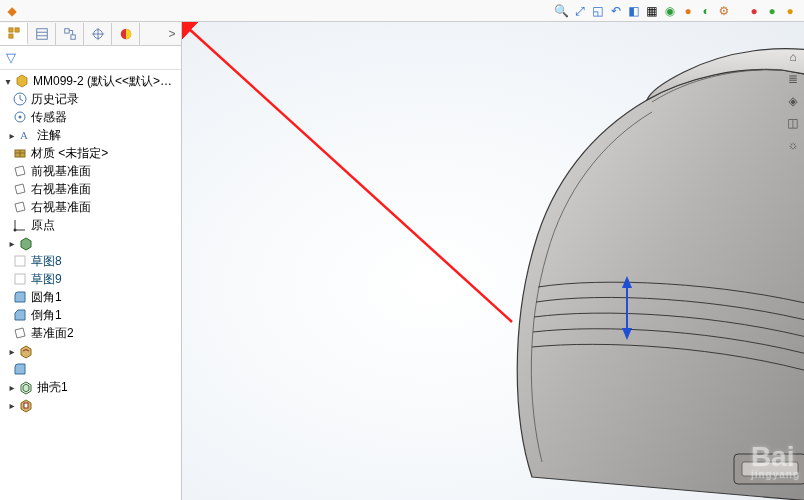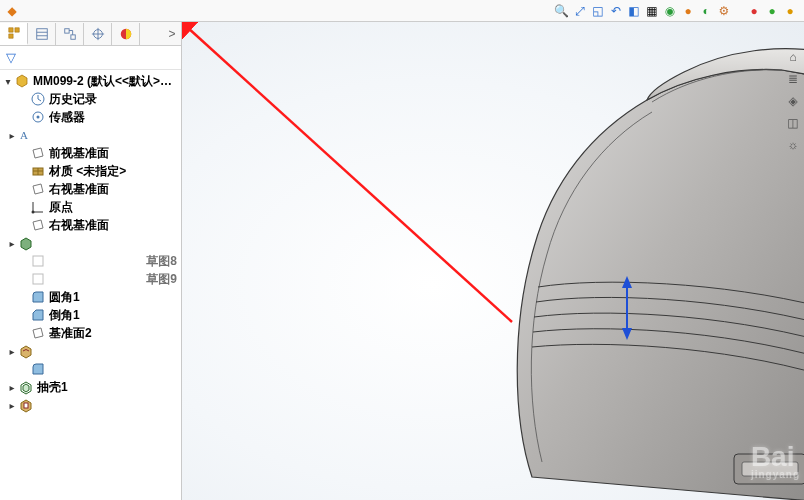--- a/index.html
+++ b/index.html
@@ -30,24 +30,24 @@
   
   .filterrow { height: 24px; display:flex; align-items:center; padding: 0 6px; border-bottom: 1px solid #e3e3e3; }
   .filterrow .funnel { color: #2d6fd1; font-size: 13px; }
 
   
   .tree { flex: 1; overflow: auto; padding: 2px 0 6px; font-size: 12px; color: #000; }
   .node { display: flex; align-items: center; height: 18px; padding-right: 4px; white-space: nowrap; cursor: default; }
   .node .caret { width: 12px; text-align:center; color:#3b3b3b; font-size:10px; user-select:none; }
   .node .caret.empty { visibility:hidden; }
   .node .icon { width: 16px; height: 16px; display:flex; align-items:center; justify-content:center; margin-right: 3px; }
-  .node .label { flex:1; overflow:hidden; text-overflow:ellipsis;font-weight:bold; }
-  .node.disabled .label { color: #737373; text-align: right; }
+  .node .label { flex:1; overflow:hidden; text-overflow:ellipsis; }
+  .node.disabled .label { color: #0c4a6e; }
   .depth0 { padding-left: 2px; font-weight: normal; }
-  .depth1 { padding-left: 18px; }
+  .depth1 { }
   .depth1.withcaret { padding-left: 6px; }
 
   
   .viewport { flex: 1; position: relative; background: radial-gradient(ellipse at 40% 55%, #ffffff 0%, #f4f7fa 55%, #e9eef3 100%); overflow:hidden; }
 
   
   .arrow-svg { position:absolute; left:0; top:0; width:100%; height:100%; pointer-events:none; }
 
   
   .gutter { position:absolute; right:0; top:0; width:22px; height:100%; display:flex; flex-direction:column; align-items:center; gap:4px; padding-top: 26px; }
@@ -163,68 +163,69 @@
               </span>
               <span class="label">传感器</span>
             </div>
             <div class="node depth1 withcaret">
               <span class="caret">▸</span>
               <span class="icon">
                 <svg viewBox="0 0 16 16">
                   <text x="2" y="12" font-size="11" fill="#4a7ab0" font-family="serif">A</text>
                 </svg>
               </span>
-            </div>
-            <div class="node depth1">
-              <span class="caret empty">▸</span>
-              <span class="icon">
-                <svg viewBox="0 0 16 16">
-                  <path d="M3 5 L11 3 L13 11 L5 13 Z" fill="none" stroke="#7a7a7a"></path>
-                </svg>
-              </span>
-              <span class="label">前视基准面</span>
+              <span class="label">注解</span>
             </div>
             <div class="node depth1">
               <span class="caret empty">▸</span>
               <span class="icon">
                 <svg viewBox="0 0 16 16">
                   <rect x="3" y="5" width="10" height="7" fill="#c7a24a" stroke="#8a6a1a"></rect>
                   <line x1="3" y1="8" x2="13" y2="8" stroke="#8a6a1a"></line>
                   <line x1="8" y1="5" x2="8" y2="12" stroke="#8a6a1a"></line>
                 </svg>
               </span>
               <span class="label">材质 &lt;未指定&gt;</span>
             </div>
             <div class="node depth1">
               <span class="caret empty">▸</span>
               <span class="icon">
                 <svg viewBox="0 0 16 16">
                   <path d="M3 5 L11 3 L13 11 L5 13 Z" fill="none" stroke="#7a7a7a"></path>
                 </svg>
               </span>
+              <span class="label">前视基准面</span>
+            </div>
+            <div class="node depth1">
+              <span class="caret empty">▸</span>
+              <span class="icon">
+                <svg viewBox="0 0 16 16">
+                  <path d="M3 5 L11 3 L13 11 L5 13 Z" fill="none" stroke="#7a7a7a"></path>
+                </svg>
+              </span>
+              <span class="label">右视基准面</span>
+            </div>
+            <div class="node depth1">
+              <span class="caret empty">▸</span>
+              <span class="icon">
+                <svg viewBox="0 0 16 16">
+                  <path d="M3 5 L11 3 L13 11 L5 13 Z" fill="none" stroke="#7a7a7a"></path>
+                </svg>
+              </span>
               <span class="label">右视基准面</span>
             </div>
             <div class="node depth1">
               <span class="caret empty">▸</span>
               <span class="icon">
                 <svg viewBox="0 0 16 16">
                   <path d="M3 13 L3 3 M3 13 L13 13" stroke="#333" fill="none"></path>
                   <circle cx="3" cy="13" r="1.5" fill="#333"></circle>
                 </svg>
               </span>
               <span class="label">原点</span>
-            </div>
-            <div class="node depth1">
-              <span class="caret empty">▸</span>
-              <span class="icon">
-                <svg viewBox="0 0 16 16">
-                  <path d="M3 5 L11 3 L13 11 L5 13 Z" fill="none" stroke="#7a7a7a"></path>
-                </svg>
-              </span>
-              <span class="label">右视基准面</span>
             </div>
             <div class="node depth1 withcaret">
               <span class="caret">▸</span>
               <span class="icon">
                 <svg viewBox="0 0 16 16">
                   <path d="M3 6 L8 3 L13 6 L13 12 L8 15 L3 12 Z" fill="#7db07d" stroke="#2a6a2a"></path>
                 </svg>
               </span>
             </div>
             <div class="node depth1 disabled">

